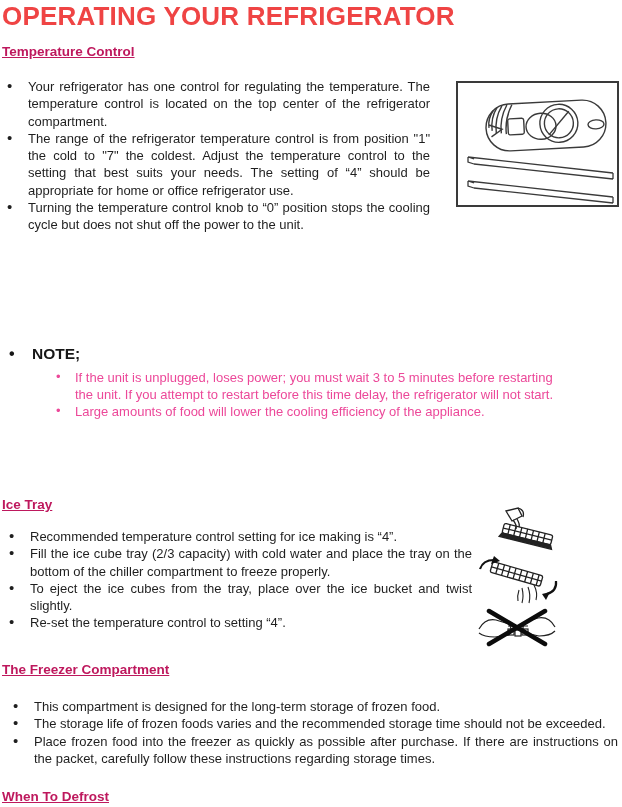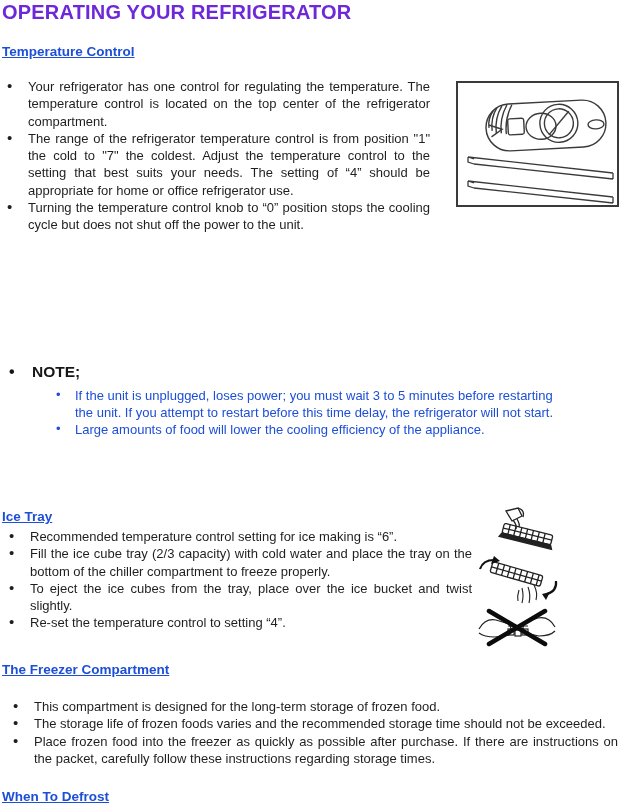--- a/index.html
+++ b/index.html
@@ -6,28 +6,28 @@
   .page {
     position:relative;
     width:622px; height:807px;
     background:#ffffff;
     font-family:"Liberation Sans", sans-serif;
     color:#1f1f1f;
     overflow:hidden;
   }
   .doc-title {
     position:absolute; top:1px; left:2px;
-    font-size:20px; font-weight:bold; letter-spacing:0.2px;
-    color:#6d28d9; white-space:nowrap;
+    font-size:26px; font-weight:bold; letter-spacing:0.2px;
+    color:#ef4444; white-space:nowrap;
   }
   .sec-heading {
     position:absolute; left:2px;
     font-size:13.5px; font-weight:bold;
     text-decoration:underline;
-    color:#1d4ed8; white-space:nowrap;
+    color:#be185d; white-space:nowrap;
   }
   ul.blist { list-style:none; margin:0; padding:0; position:absolute; }
   ul.blist > li {
     position:relative; padding-left:22px;
     font-size:13px; line-height:17.3px;
     color:#1f1f1f;
   }
   ul.blist > li::before {
     content:"\2022";
     position:absolute; left:1px; top:-1px;
@@ -39,21 +39,21 @@
     position:relative; padding-left:24px;
     font-size:15.5px; font-weight:bold; line-height:20px; color:#161616;
   }
   .note-label::before {
     content:"\2022";
     position:absolute; left:1px; top:0px; font-size:16px;
   }
   ul.sublist { list-style:none; margin:6px 0 0 48px; padding:0; }
   ul.sublist > li {
     position:relative; padding-left:19px;
-    font-size:13px; line-height:16.9px; color:#1d4ed8;
+    font-size:13px; line-height:16.9px; color:#ec4899;
   }
   ul.sublist > li::before {
     content:"\2022";
     position:absolute; left:0px; top:-1px; font-size:13px;
   }
   .fig { position:absolute; }
   svg { display:block; }
 </style>
 </head>
 <body>
@@ -88,32 +88,32 @@
         <path d="M92.5,54 L113.5,31.5"></path>
         <ellipse cx="140" cy="46" rx="8" ry="4.5"></ellipse>
       </g>
       <g stroke="#3a3a3a" fill="none" stroke-width="1.3">
         <path d="M12,76 L157,92 M12,76 L12,81 L18,83 M18,83 L157,98 M157,92 L157,98 M12,76 L18,78"></path>
         <path d="M12,100 L157,116 M12,100 L12,105 L18,107 M18,107 L157,122 M157,116 L157,122 M12,100 L18,102"></path>
       </g>
     </svg>
   </div>
 
-  <div class="note-block" style="top:362px; left:8px; width:600px;">
+  <div class="note-block" style="top:344px; left:8px; width:600px;">
     <div class="note-label">NOTE;</div>
     <ul class="sublist" style="width:518px;">
       <li>If the unit is unplugged, loses power; you must wait 3 to 5 minutes before restarting the unit. If you attempt to restart before this time delay, the refrigerator will not start.</li>
       <li>Large amounts of food will lower the cooling efficiency of the appliance.</li>
     </ul>
   </div>
 
-  <div class="sec-heading" style="top:497px;margin-top:12px;">Ice Tray</div>
+  <div class="sec-heading" style="top:497px;">Ice Tray</div>
 
   <ul class="blist justify" style="top:528px; left:8px; width:464px;">
-    <li>Recommended temperature control setting for ice making is “6”.</li>
+    <li>Recommended temperature control setting for ice making is “4”.</li>
     <li>Fill the ice cube tray (2/3 capacity) with cold water and place the tray on the bottom of the chiller compartment to freeze properly.</li>
     <li>To eject the ice cubes from the tray, place over the ice bucket and twist slightly.</li>
     <li>Re-set the temperature control to setting “4”.</li>
   </ul>
 
   <div class="fig" style="left:497px; top:506px;">
     <svg width="62" height="50" viewBox="0 0 62 50">
       <g stroke="#222" fill="none" stroke-width="1.3" transform="rotate(14 30 30)">
         <rect x="5" y="23" width="50" height="10" rx="2"></rect>
         <path d="M5,28 h50"></path>

